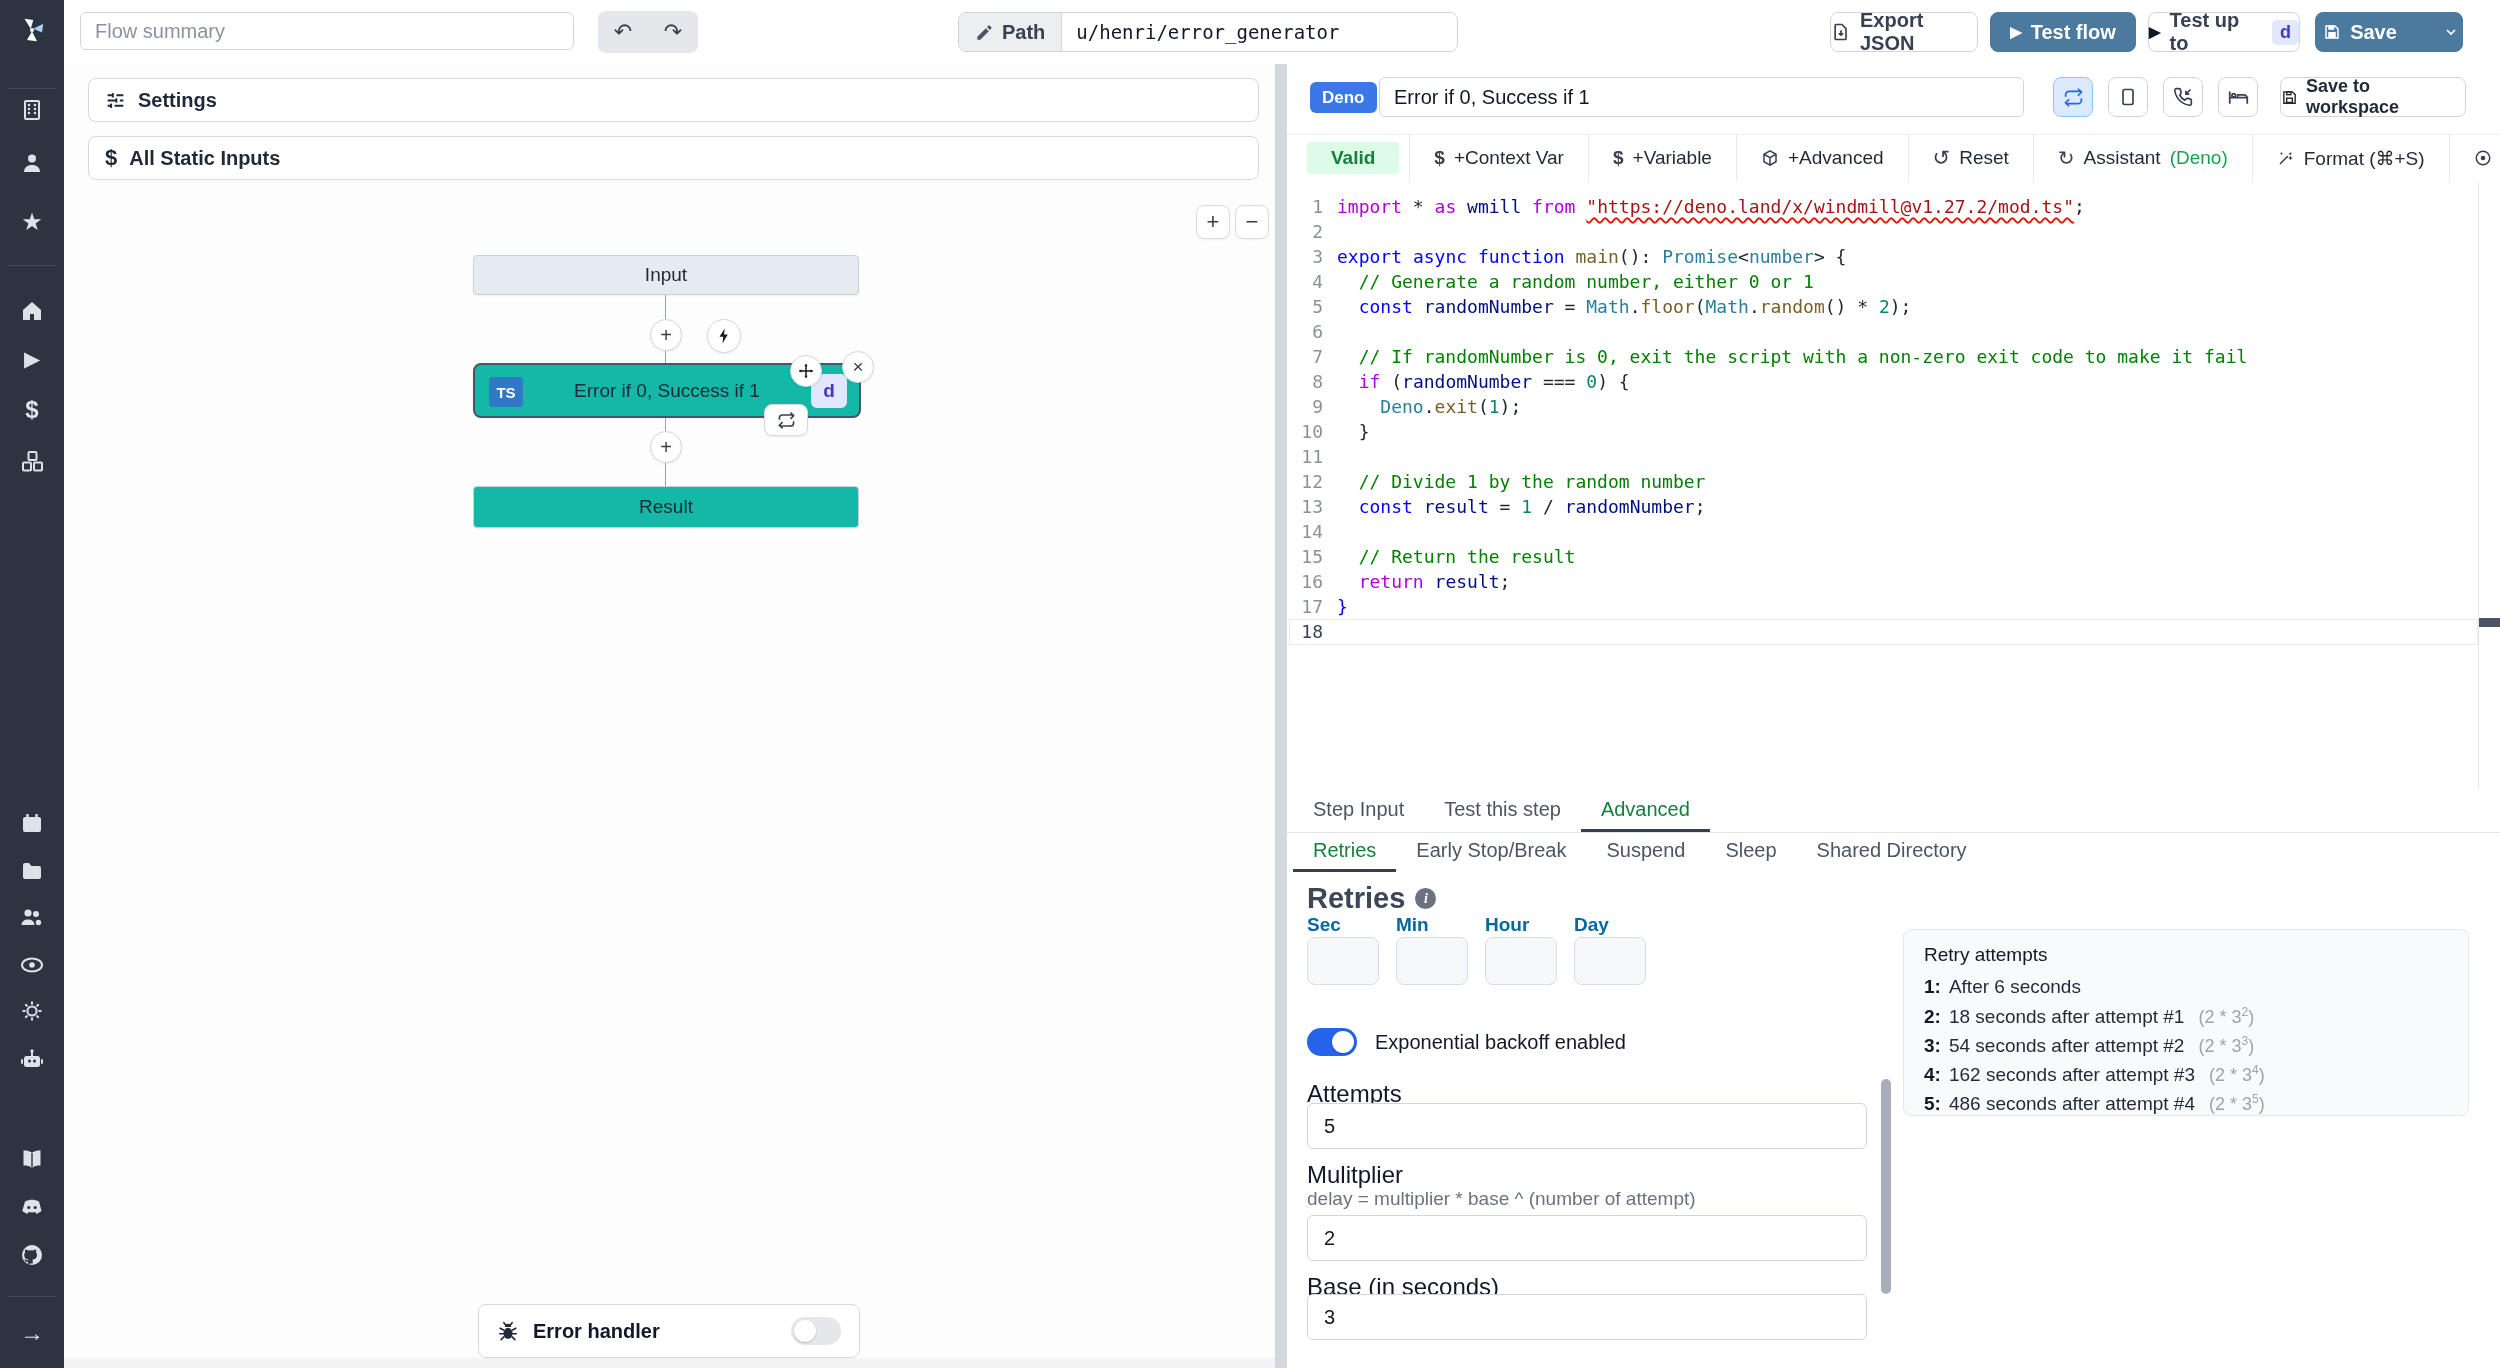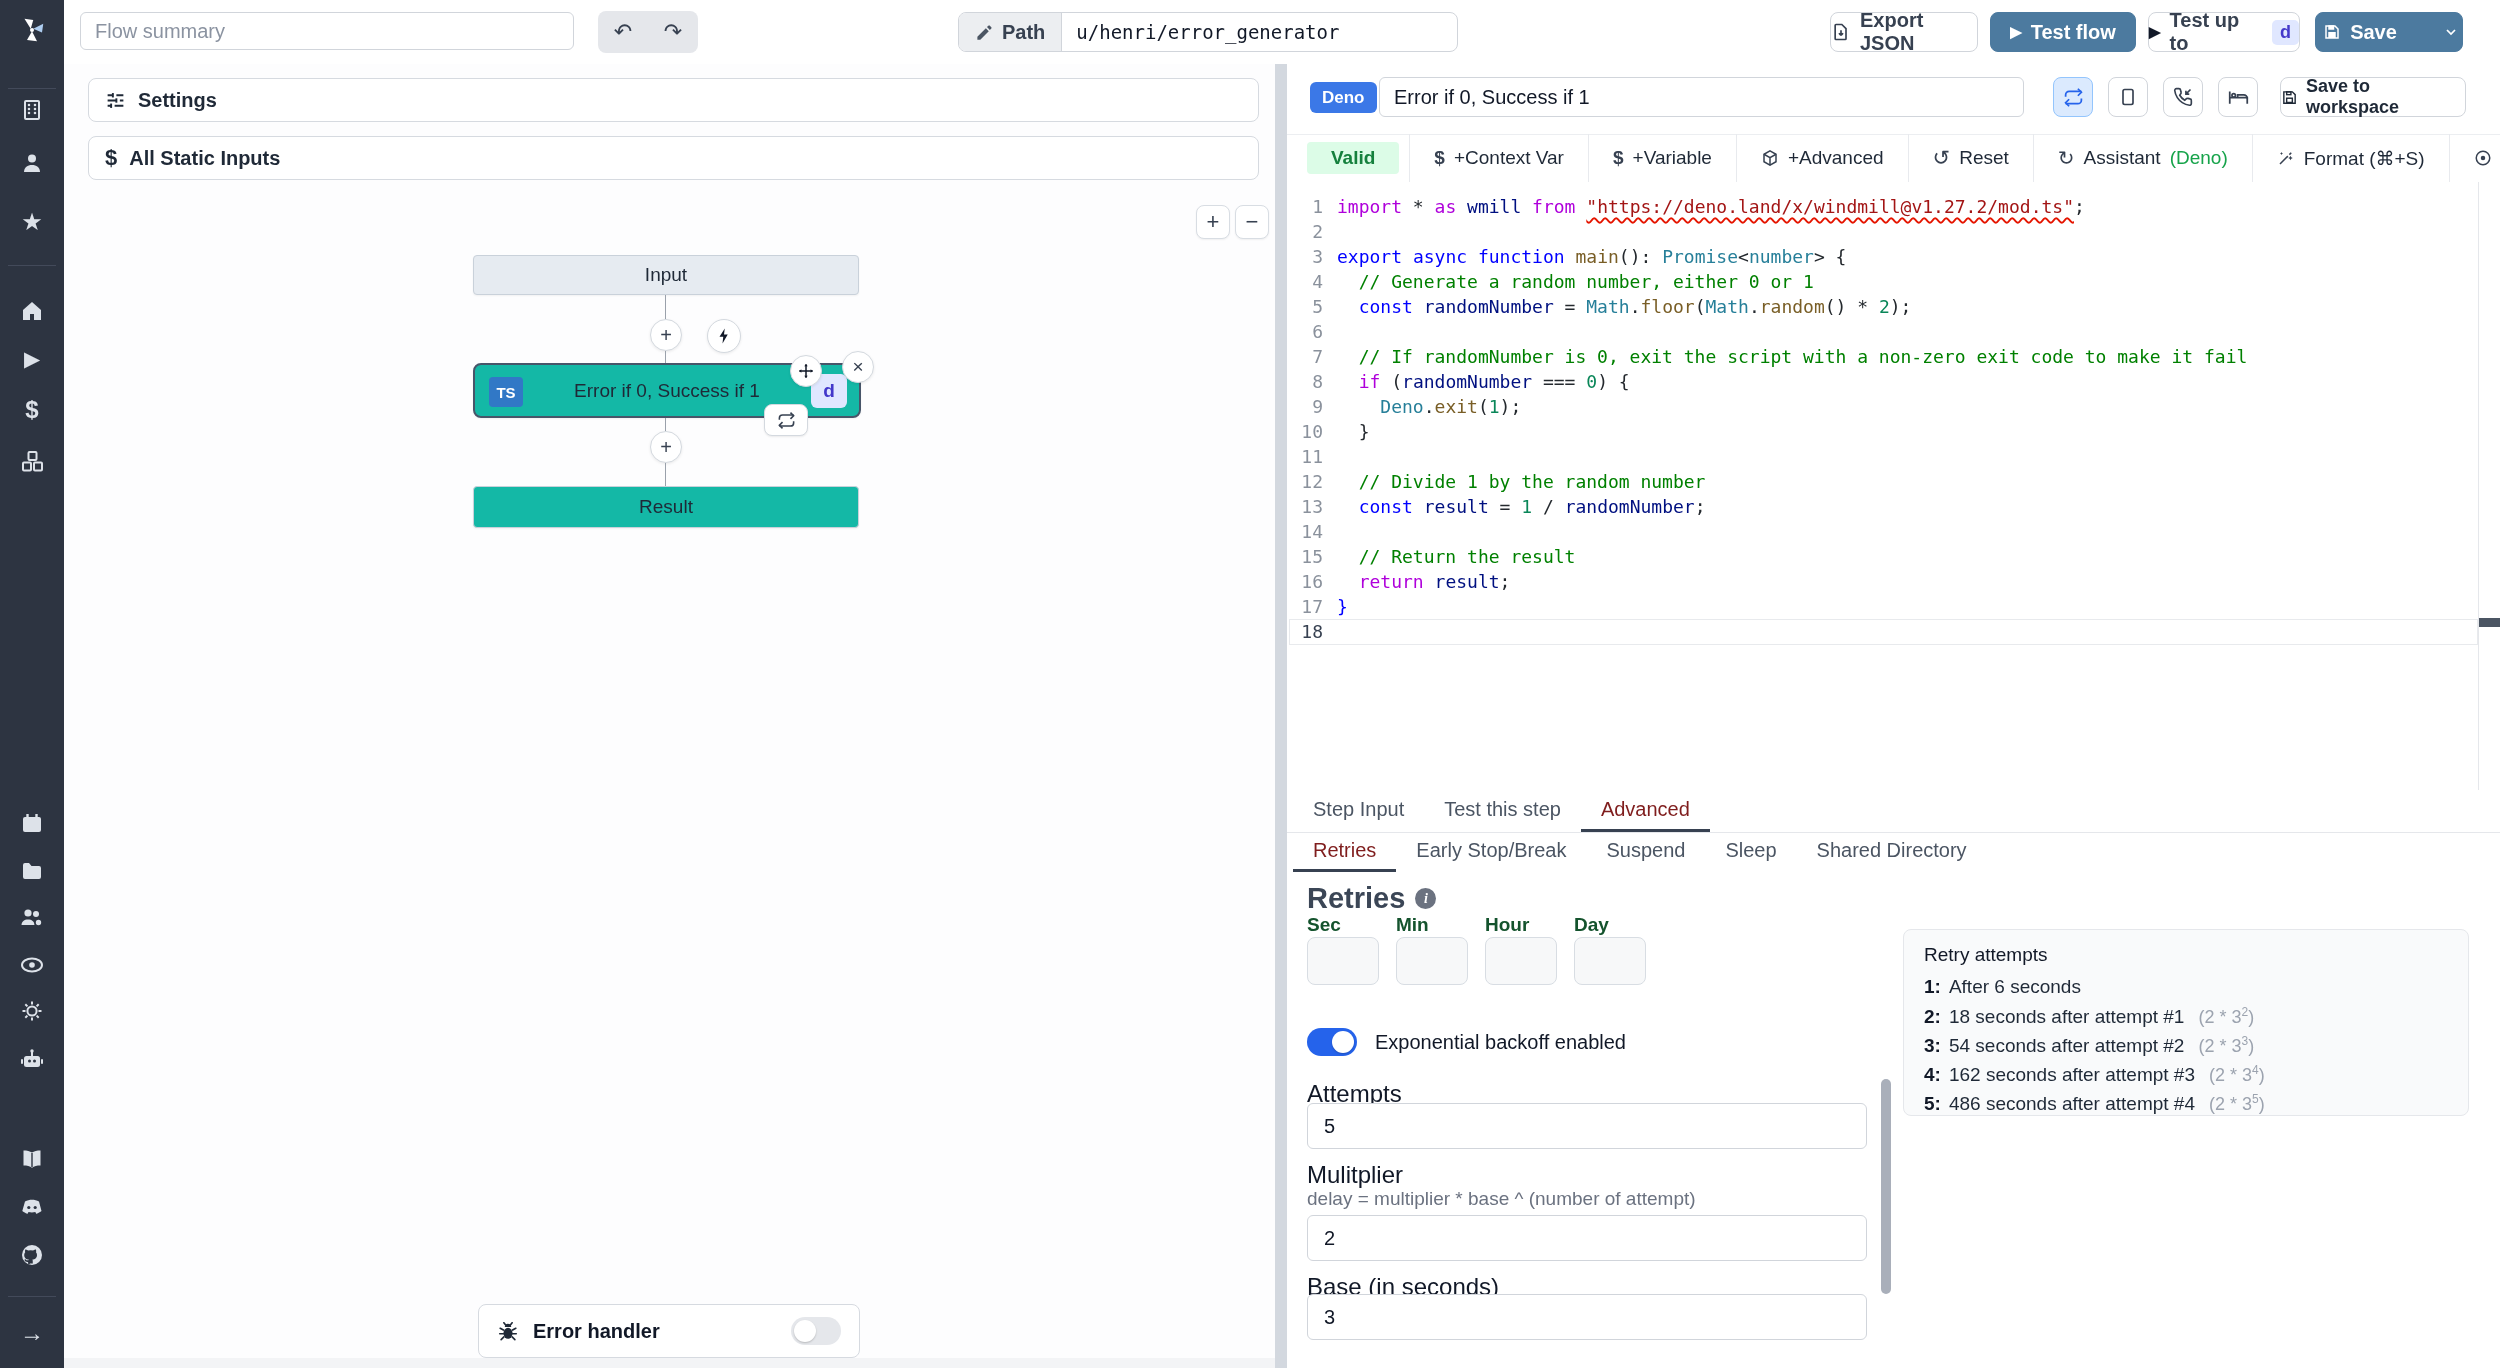--- a/index.html
+++ b/index.html
@@ -101,29 +101,29 @@
   .tk-kP{color:#af00db}.tk-kB{color:#0000ff}.tk-id{color:#001080}.tk-fn{color:#795e26}
   .tk-ty{color:#267f99}.tk-num{color:#098658}.tk-com{color:#008000}.tk-pl{color:#24292e}
   .tk-strU{color:#a31515;text-decoration:underline wavy #e51400 1.5px;text-underline-offset:4px}
   .cur-line{position:absolute;left:2px;top:437px;width:1189px;height:26px;border:1px solid #e8eaed;box-sizing:border-box;pointer-events:none}
   .ovr-ruler{position:absolute;left:1191px;top:0;width:1px;height:608px;background:#e5e7eb}
   .ovr-mark{position:absolute;left:1192px;top:436px;width:21px;height:9px;background:#4b5563}
 
   .tabs{position:absolute;left:0;top:726px;width:100%;height:42px;border-bottom:1px solid #e5e7eb;display:flex;align-items:stretch;padding-left:6px}
   .subtabs{position:absolute;left:0;top:768px;width:100%;height:40px;border-bottom:1px solid #e5e7eb;display:flex;align-items:stretch;padding-left:6px}
   .tab{display:flex;align-items:center;padding:0 20px;font-size:20px;color:#4b5563;border-bottom:3px solid transparent;cursor:pointer;box-sizing:border-box}
-  .tab.active{color:#7f1d1d;border-bottom-color:#374151}
+  .tab.active{color:#15803d;border-bottom-color:#374151}
 
   .adv{position:absolute;left:0;top:808px;width:100%;height:496px;background:#fff}
   .retries-head{position:absolute;left:20px;top:10px;display:flex;align-items:center;gap:10px;
                 font-size:29px;font-weight:bold;color:#3b4656}
   .info-i{width:21px;height:21px;border-radius:50%;background:#6b7280;color:#fff;font-size:14px;font-weight:bold;
           display:flex;align-items:center;justify-content:center;font-family:"Liberation Serif",serif;font-style:italic}
   .time-labels{position:absolute;left:20px;top:42px;display:flex}
-  .time-labels div{width:72px;margin-right:17px;font-size:19px;font-weight:bold;color:#14532d}
+  .time-labels div{width:72px;margin-right:17px;font-size:19px;font-weight:bold;color:#0369a1}
   .time-inputs{position:absolute;left:20px;top:65px;display:flex}
   .time-inputs input{width:72px;height:48px;margin-right:17px;background:#f7f8f9;border:1px solid #d8dde3;border-radius:8px;box-sizing:border-box;outline:none}
   .backoff-row{position:absolute;left:20px;top:156px;display:flex;align-items:center;gap:18px;font-size:20px;font-weight:500;color:#111827}
   .fld-label{position:absolute;left:20px;font-size:24px;font-weight:normal;color:#111827}
   .fld-help{position:absolute;left:20px;font-size:19px;color:#6b7280}
   .fld-input{position:absolute;left:20px;width:560px;height:46px;border:1px solid #d1d5db;border-radius:6px;padding:0 16px;
              font-size:20px;color:#111827;box-sizing:border-box;font-family:"Liberation Sans",sans-serif;outline:none}
   .vscroll{position:absolute;left:594px;top:207px;width:10px;height:215px;background:#a9afba;border-radius:5px}
   .retry-panel{position:absolute;left:616px;top:57px;width:566px;height:187px;background:#f9fafb;border:1px solid #e5e7eb;
                border-radius:8px;box-sizing:border-box;padding:14px 20px;overflow:hidden}

